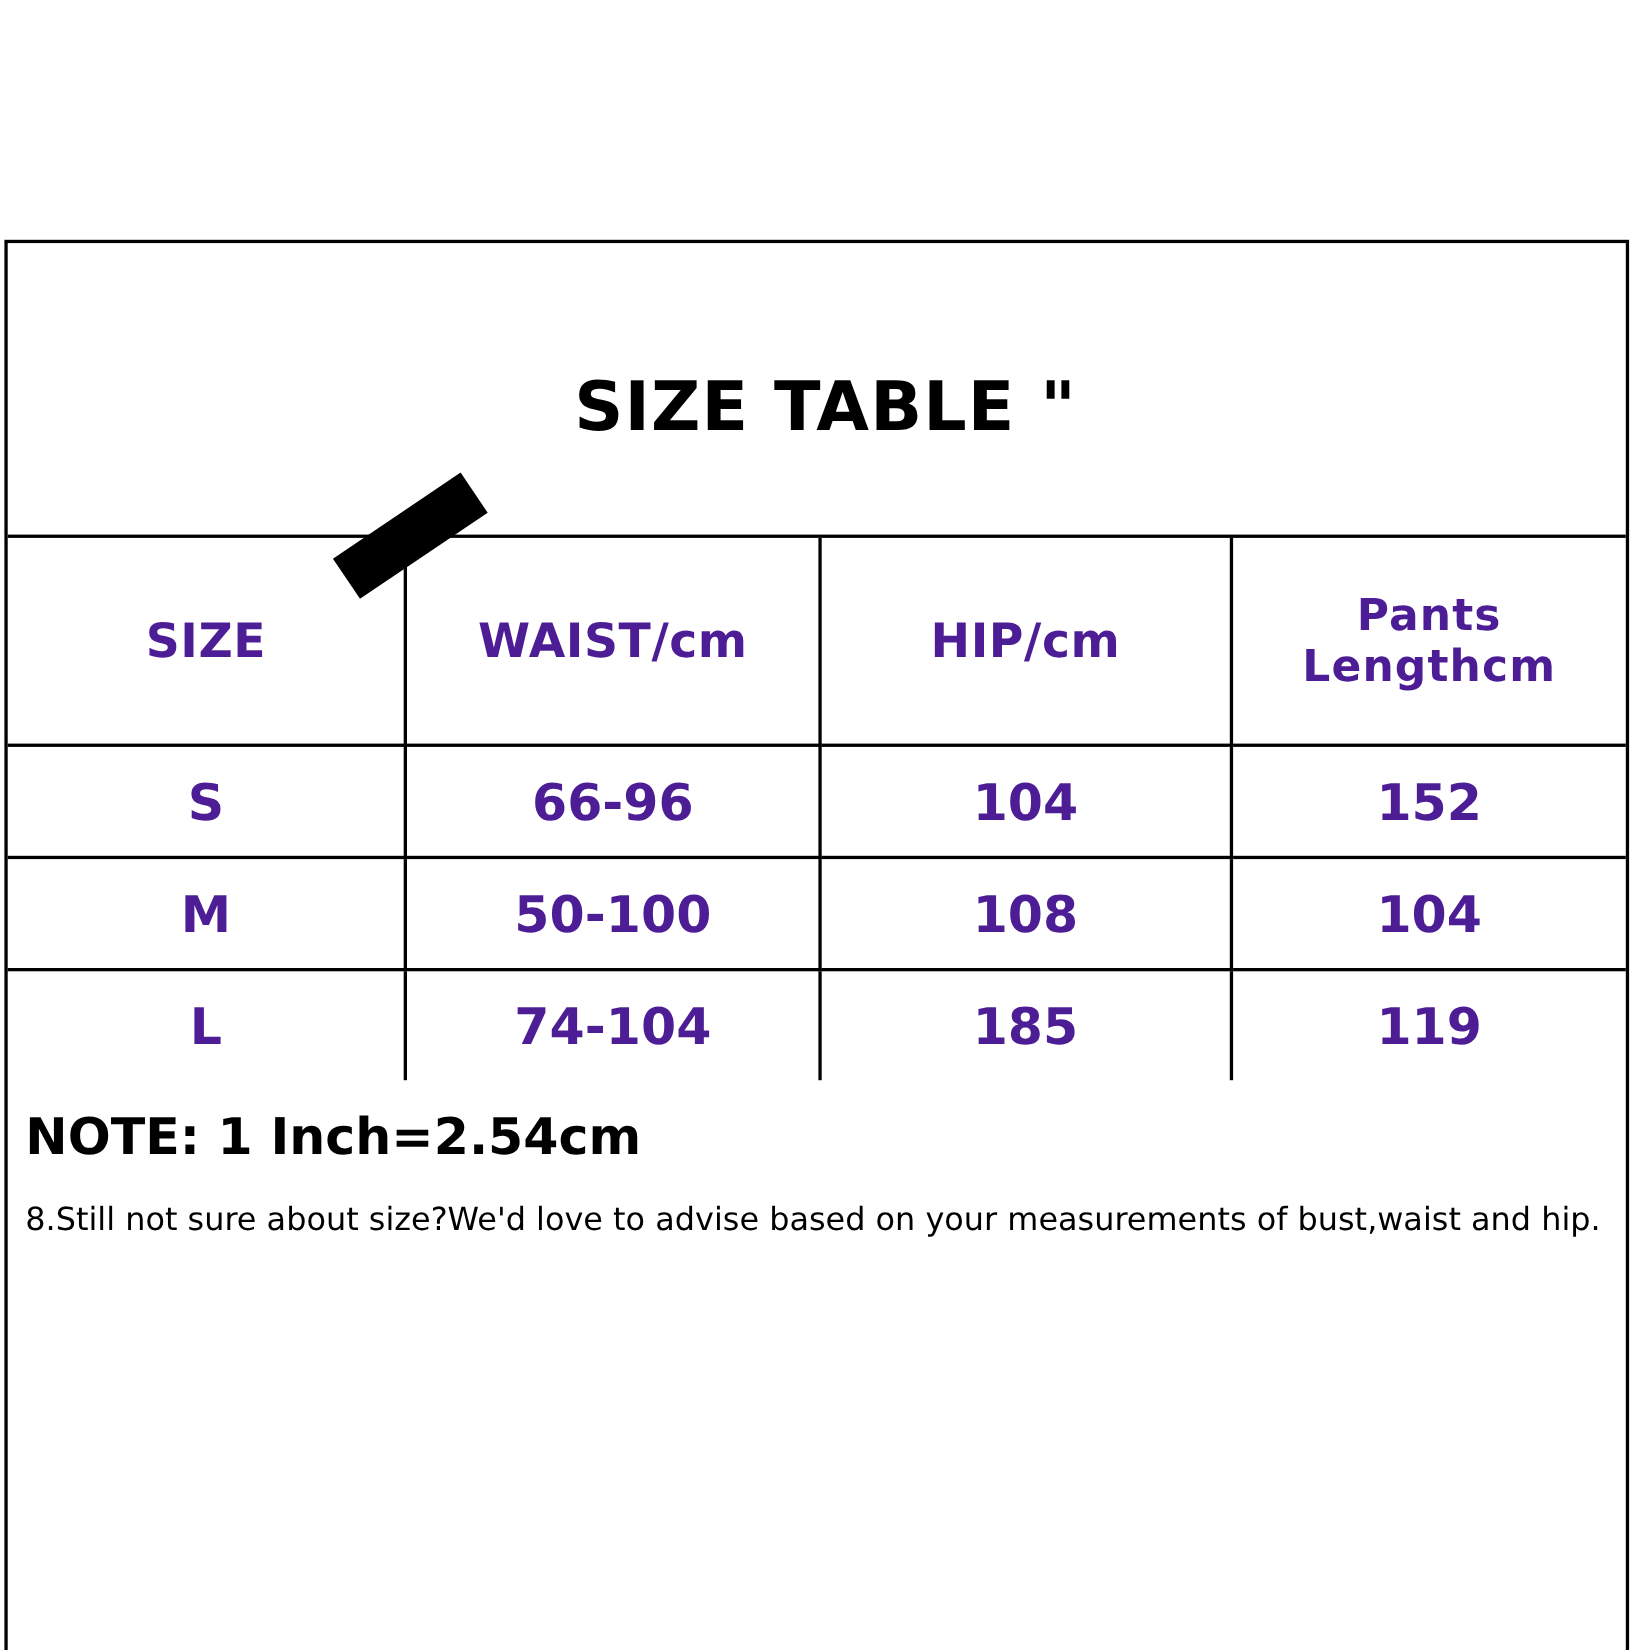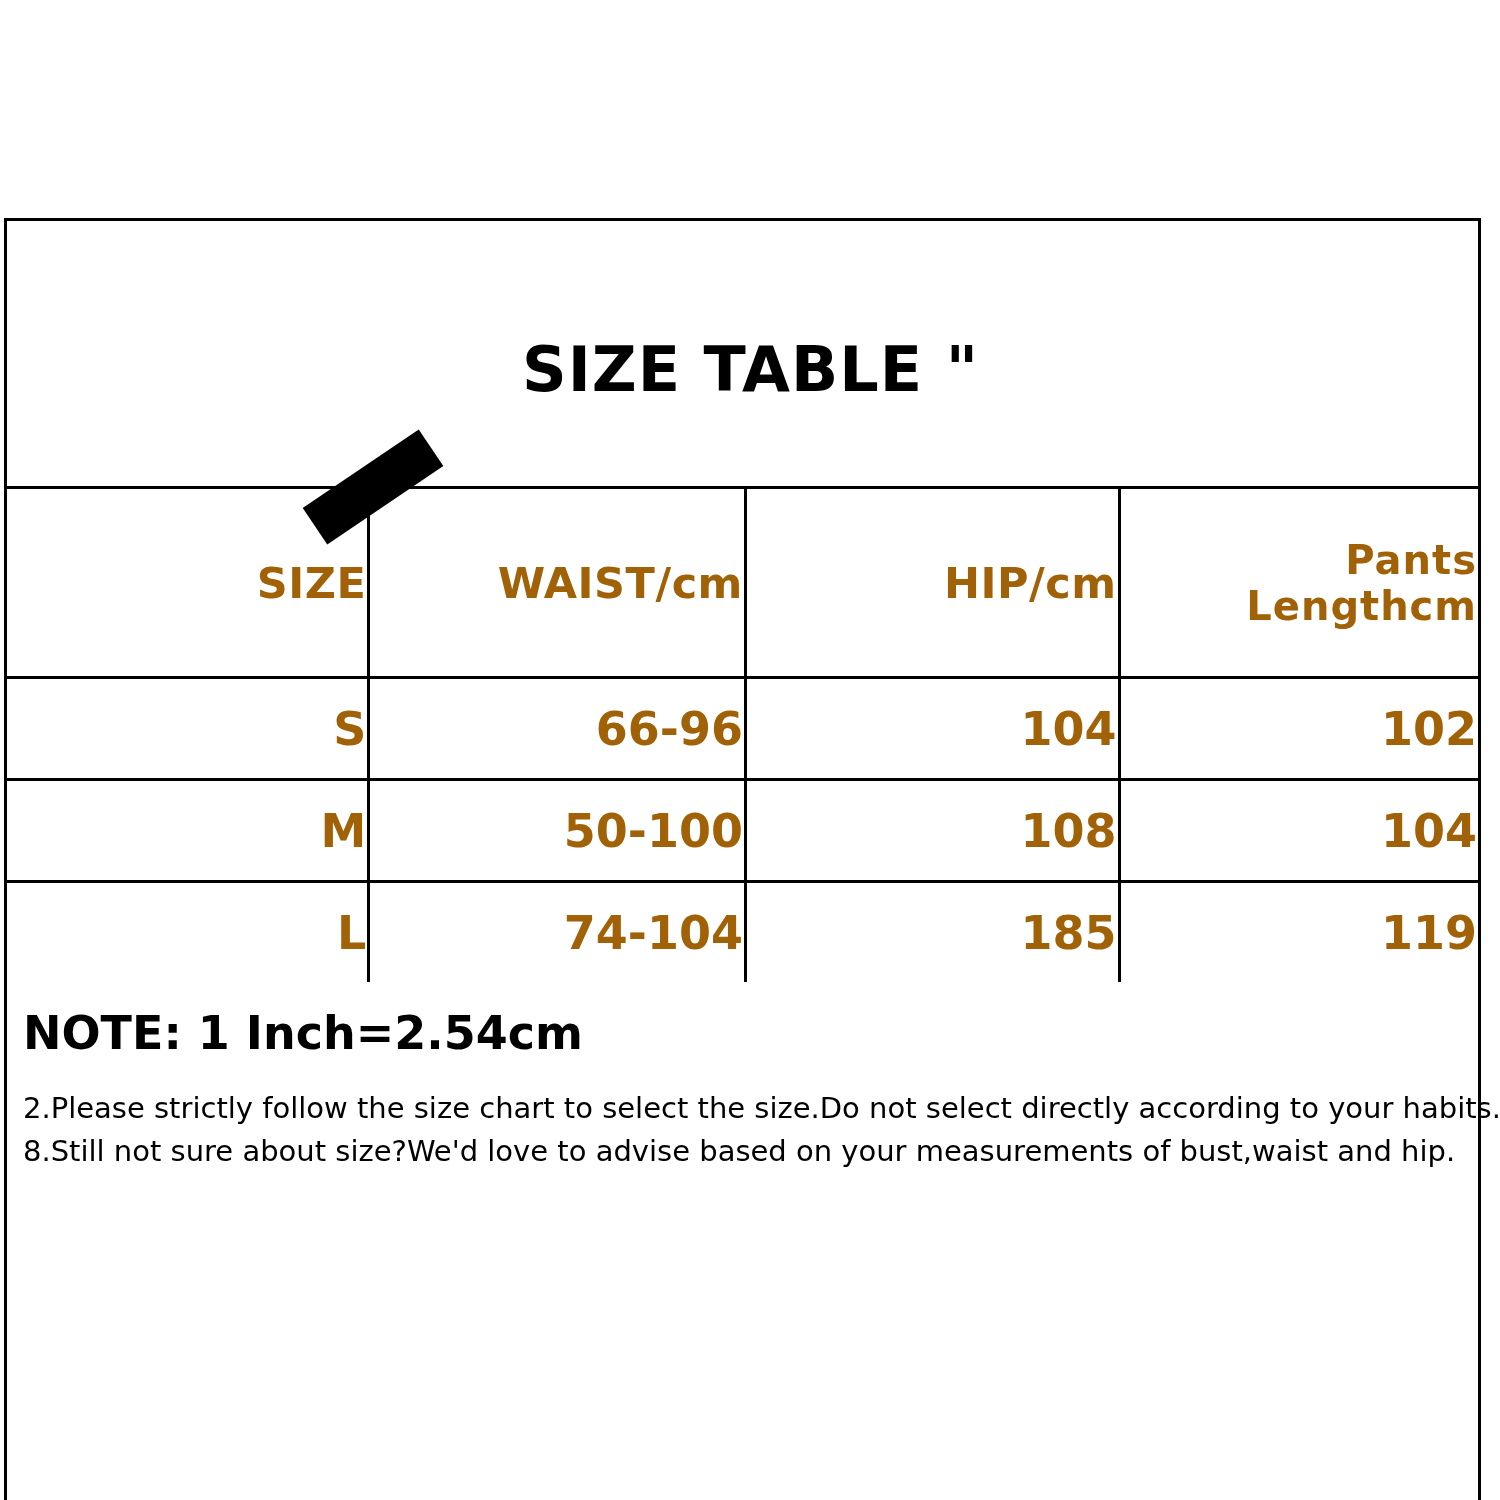--- a/index.html
+++ b/index.html
@@ -74,23 +74,23 @@
   }
   .size-table col.c1 { width: 24.6%; }
   .size-table col.c2 { width: 25.6%; }
   .size-table col.c3 { width: 25.4%; }
   .size-table col.c4 { width: 24.4%; }
 
   .size-table th,
   .size-table td {
     border-right: 3px solid #000000;
     border-bottom: 3px solid #000000;
-    text-align: right;
+    text-align: center;
     font-weight: bold;
-    color: #a16207;
+    color: #4c1d95;
   }
   .size-table th:last-child,
   .size-table td:last-child {
     border-right: none;
   }
 
   .size-table thead th {
     height: 185px;
     font-size: 43px;
     font-weight: bold;
@@ -151,37 +151,36 @@
           <th>WAIST/cm</th>
           <th>HIP/cm</th>
           <th class="head-pants">Pants  Lengthcm</th>
         </tr>
       </thead>
       <tbody>
         <tr>
           <td>S</td>
           <td>66-96</td>
           <td>104</td>
-          <td>102</td>
+          <td>152</td>
         </tr>
         <tr>
           <td>M</td>
           <td>50-100</td>
           <td>108</td>
           <td>104</td>
         </tr>
         <tr>
           <td>L</td>
           <td>74-104</td>
           <td>185</td>
           <td>119</td>
         </tr>
       </tbody>
     </table>
 
     <div class="notes">
       <div class="note-title">NOTE: 1 Inch=2.54cm</div>
-      <div class="note-line">2.Please strictly follow the size chart to select the size.Do not select directly according to your habits.</div>
       <div class="note-line">8.Still not sure about size?We'd love to advise based on your measurements of bust,waist and hip.</div>
     </div>
 
   </div>
 </div>
 
 </body></html>

